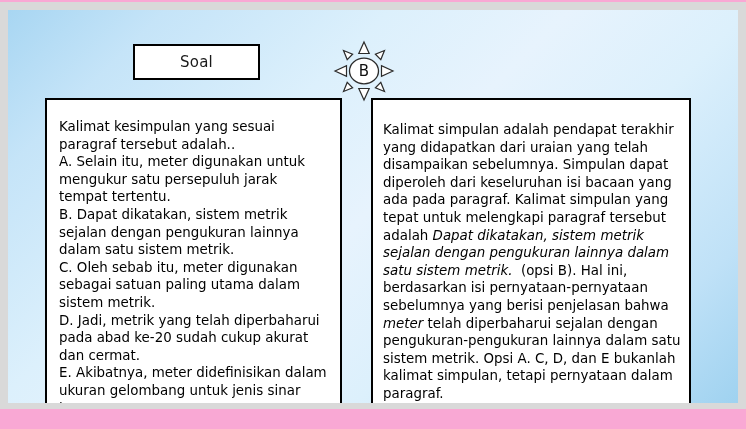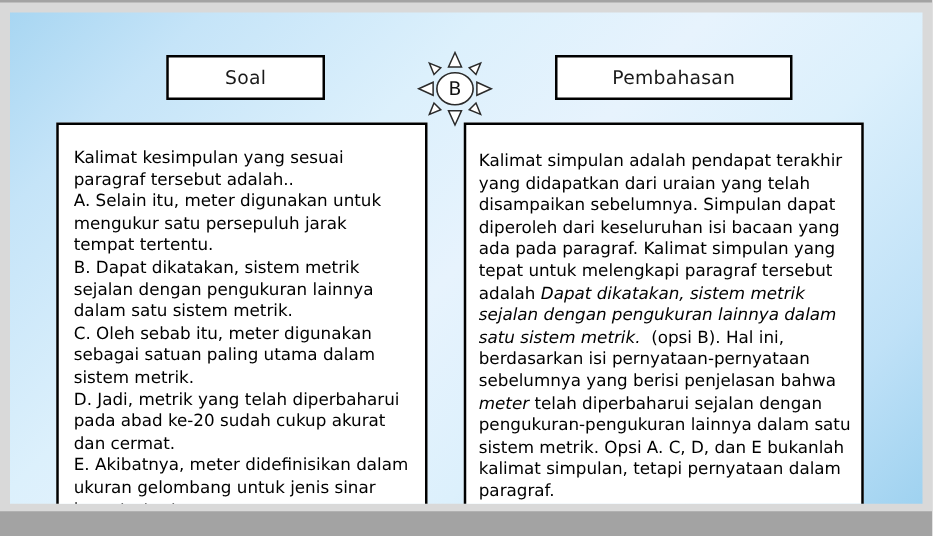--- a/index.html
+++ b/index.html
@@ -12,21 +12,21 @@
     height: 429px;
     overflow: hidden;
     font-family: "DejaVu Sans", sans-serif;
   }
 
   
   #app-frame {
     position: relative;
     width: 746px;
     height: 429px;
-    background: #a3a3a3;
+    background: #f9a8d4;
     box-sizing: border-box;
   }
 
   
   #slide-outer {
     position: absolute;
     left: 0px;
     top: 2px;
     width: 746px;
     height: 407px;
@@ -175,23 +175,20 @@
 
             <polygon points="10.5,51.5 14.2,42.4 19.6,47.8"></polygon>
 
             <polygon points="51.5,51.5 42.4,47.8 47.8,42.4"></polygon>
           </g>
           <ellipse cx="31" cy="31" rx="14.5" ry="12.8" fill="#ffffff" stroke="#2b2b2b" stroke-width="1.3"></ellipse>
         </svg>
         <div id="badge-letter">B</div>
       </div>
 
-      <div class="title-box" id="title-pembahasan">
-        <span class="title-label">Pembahasan</span>
-      </div>
 
       <div class="content-panel" id="panel-soal">
         <div class="panel-body">
           <p class="para">Kalimat kesimpulan yang sesuai paragraf tersebut adalah..
 A. Selain itu, meter digunakan untuk mengukur satu persepuluh jarak tempat tertentu.
 B. Dapat dikatakan, sistem metrik sejalan dengan pengukuran lainnya dalam satu sistem metrik.
 C. Oleh sebab itu, meter digunakan sebagai satuan paling utama dalam sistem metrik.
 D. Jadi, metrik yang telah diperbaharui pada abad ke-20 sudah cukup akurat dan cermat.
 E. Akibatnya, meter didefinisikan dalam ukuran gelombang untuk jenis sinar laser tertentu.</p>
         </div>

